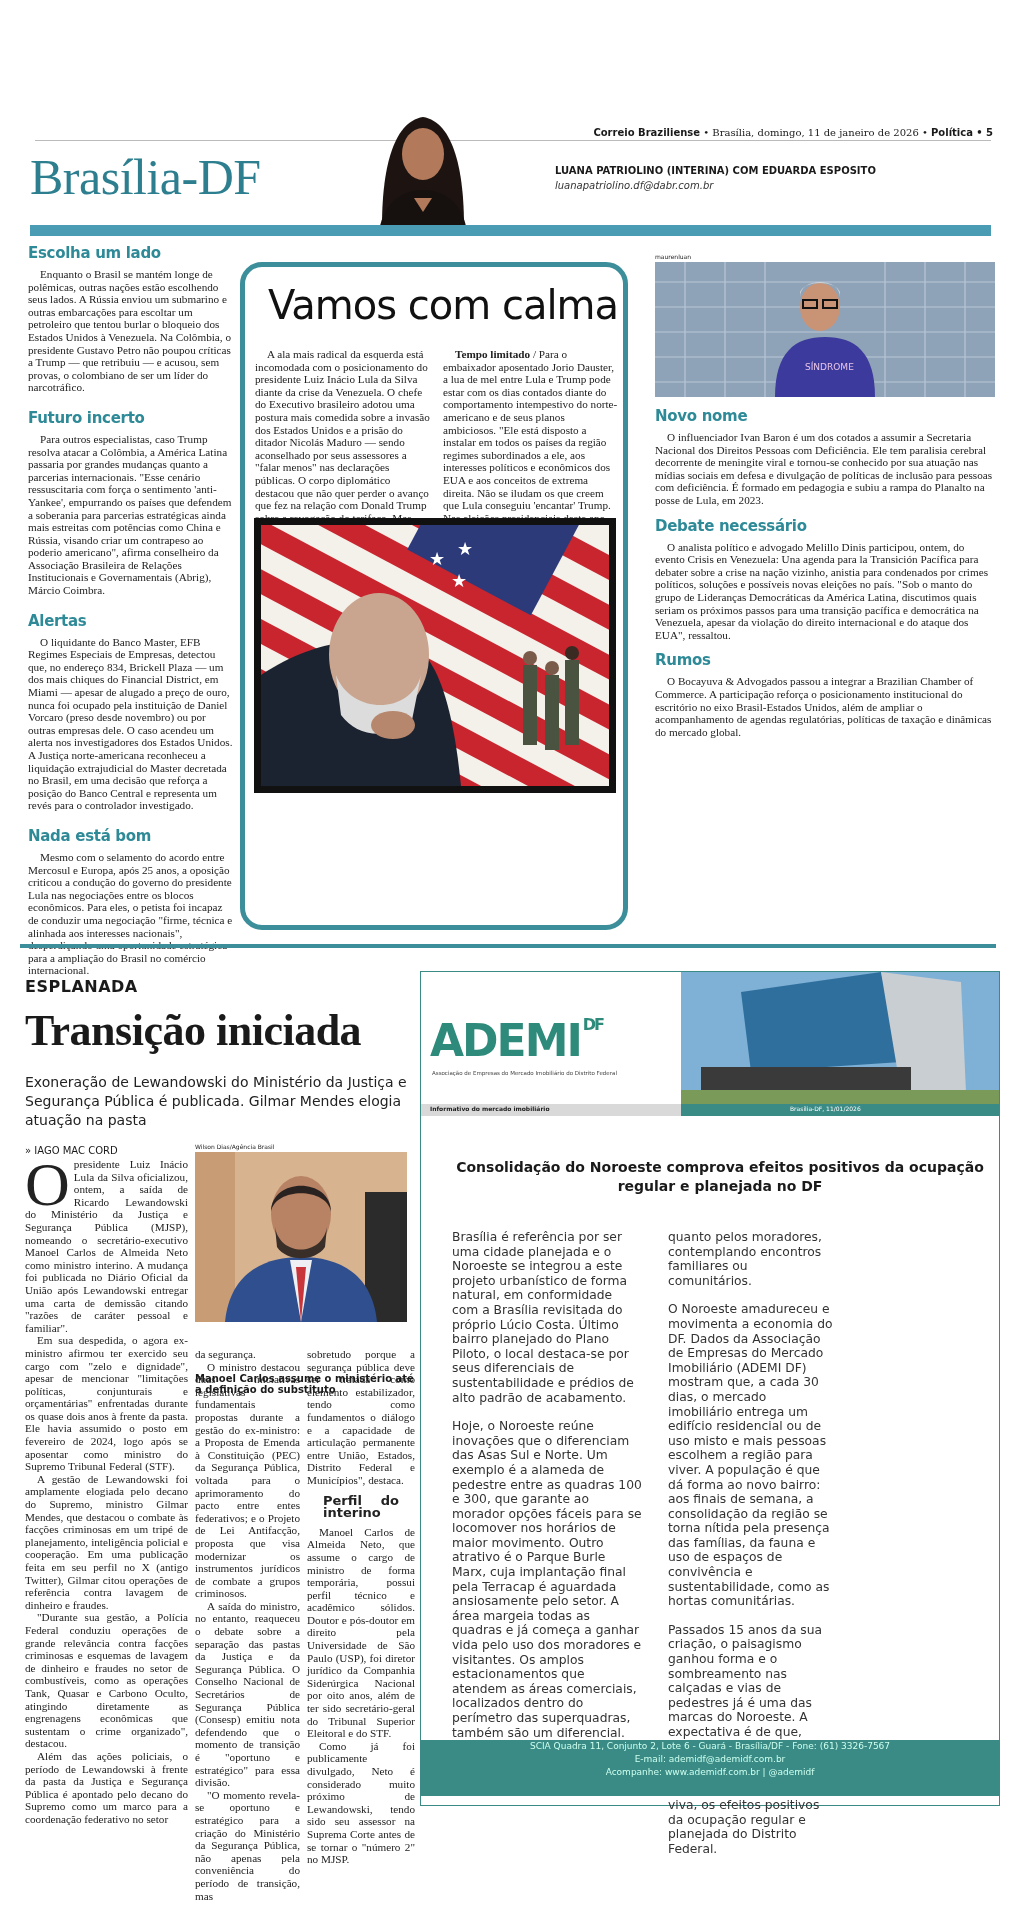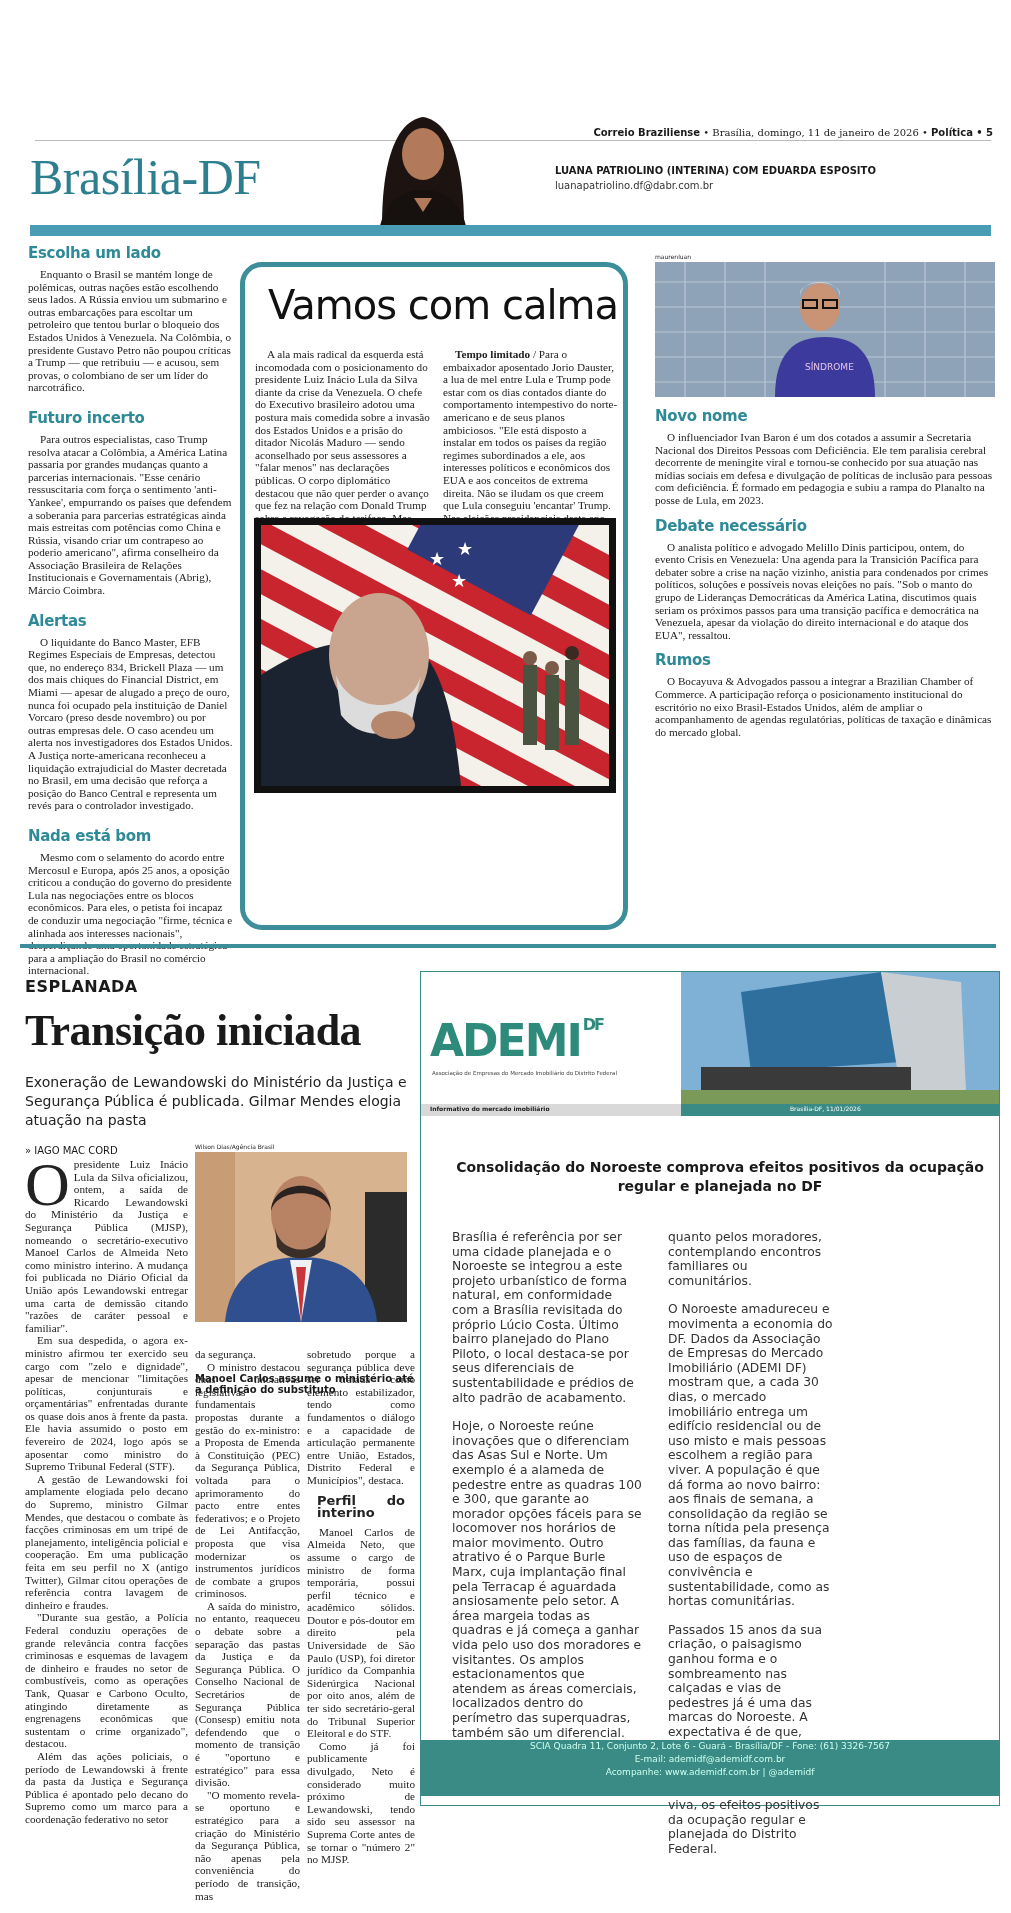--- a/index.html
+++ b/index.html
@@ -12,21 +12,21 @@
   .sec-h { font-family: "DejaVu Sans", sans-serif; font-weight: bold; color: #2f8a98; font-size: 15px; margin: 0 0 6px 0; letter-spacing: -0.3px; }
 
   
   #topline { left: 35px; right: 20px; top: 140px; height: 1px; background: #bbb; }
   #masthead { left: 30px; top: 148px; font-size: 50px; color: #2d7f8f; font-family: "Liberation Serif", serif; letter-spacing: -0.5px; }
   #tealbar { left: 30px; right: 20px; top: 225px; height: 11px; background: #4a9cb5; }
   #publine { right: 18px; top: 127px; font-size: 10px; }
   #publine b { font-family: "DejaVu Sans", sans-serif; }
   #portrait { left: 362px; top: 102px; width: 122px; height: 124px; }
   #byline { left: 555px; top: 165px; font-family: "DejaVu Sans", sans-serif; font-weight: bold; font-size: 10px; }
-  #bymail { left: 555px; top: 180px; font-family: "DejaVu Sans", sans-serif; font-size: 10px; color: #333; }
+  #bymail { left: 555px; top: 180px; font-family: "DejaVu Sans", sans-serif; font-style: italic; font-size: 10px; color: #333; }
 
   
   #leftcol { left: 28px; top: 244px; width: 206px; }
   #leftcol section { margin-bottom: 15px; }
 
   
   #box { left: 240px; top: 262px; width: 388px; height: 668px; border: 5px solid #3c8e9b; border-radius: 22px; }
   #box-title { left: 268px; top: 282px; font-family: "DejaVu Sans", sans-serif; font-size: 40px; color: #111; letter-spacing: -1px; }
   #box-col1 { left: 255px; top: 348px; width: 176px; }
   #box-col2 { left: 443px; top: 348px; width: 176px; }
@@ -236,21 +236,21 @@
   <p>Além das ações policiais, o período de Lewandowski à frente da pasta da Justiça e Segurança Pública é apontado pelo decano do Supremo como um marco para a coordenação federativo no setor</p>
 </div>
 <div id="esp-col2" class="abs body-txt just">
   <p style="text-indent:0">da segurança.</p>
   <p>O ministro destacou duas iniciativas legislativas fundamentais propostas durante a gestão do ex-ministro: a Proposta de Emenda à Constituição (PEC) da Segurança Pública, voltada para o aprimoramento do pacto entre entes federativos; e o Projeto de Lei Antifacção, proposta que visa modernizar os instrumentos jurídicos de combate a grupos criminosos.</p>
   <p>A saída do ministro, no entanto, reaqueceu o debate sobre a separação das pastas da Justiça e da Segurança Pública. O Conselho Nacional de Secretários de Segurança Pública (Consesp) emitiu nota defendendo que o momento de transição é "oportuno e estratégico" para essa divisão.</p>
   <p>"O momento revela-se oportuno e estratégico para a criação do Ministério da Segurança Pública, não apenas pela conveniência do período de transição, mas</p>
 </div>
 <div id="esp-col3" class="abs body-txt just">
   <p style="text-indent:0">sobretudo porque a segurança pública deve ser tratada como elemento estabilizador, tendo como fundamentos o diálogo e a capacidade de articulação permanente entre União, Estados, Distrito Federal e Municípios", destaca.</p>
-  <h4 class="sans" style="font-size:13px;font-weight:bold;margin:8px 10px 6px">Perfil do interino</h4>
+  <h4 class="sans" style="font-size:13px;font-weight:bold;margin:8px 16px 6px">Perfil do interino</h4>
   <p>Manoel Carlos de Almeida Neto, que assume o cargo de ministro de forma temporária, possui perfil técnico e acadêmico sólidos. Doutor e pós-doutor em direito pela Universidade de São Paulo (USP), foi diretor jurídico da Companhia Siderúrgica Nacional por oito anos, além de ter sido secretário-geral do Tribunal Superior Eleitoral e do STF.</p>
   <p>Como já foi publicamente divulgado, Neto é considerado muito próximo de Lewandowski, tendo sido seu assessor na Suprema Corte antes de se tornar o "número 2" no MJSP.</p>
 </div>
 
 <div id="ad" class="abs"></div>
 <div id="ademi-logo" class="abs">
   <span>ADEMI</span><span style="font-size:16px;vertical-align:top;margin-left:2px">DF</span>
 </div>
 <div id="ademi-sub" class="abs">Associação de Empresas do Mercado Imobiliário do Distrito Federal</div>
 <div id="ad-building" class="abs">

